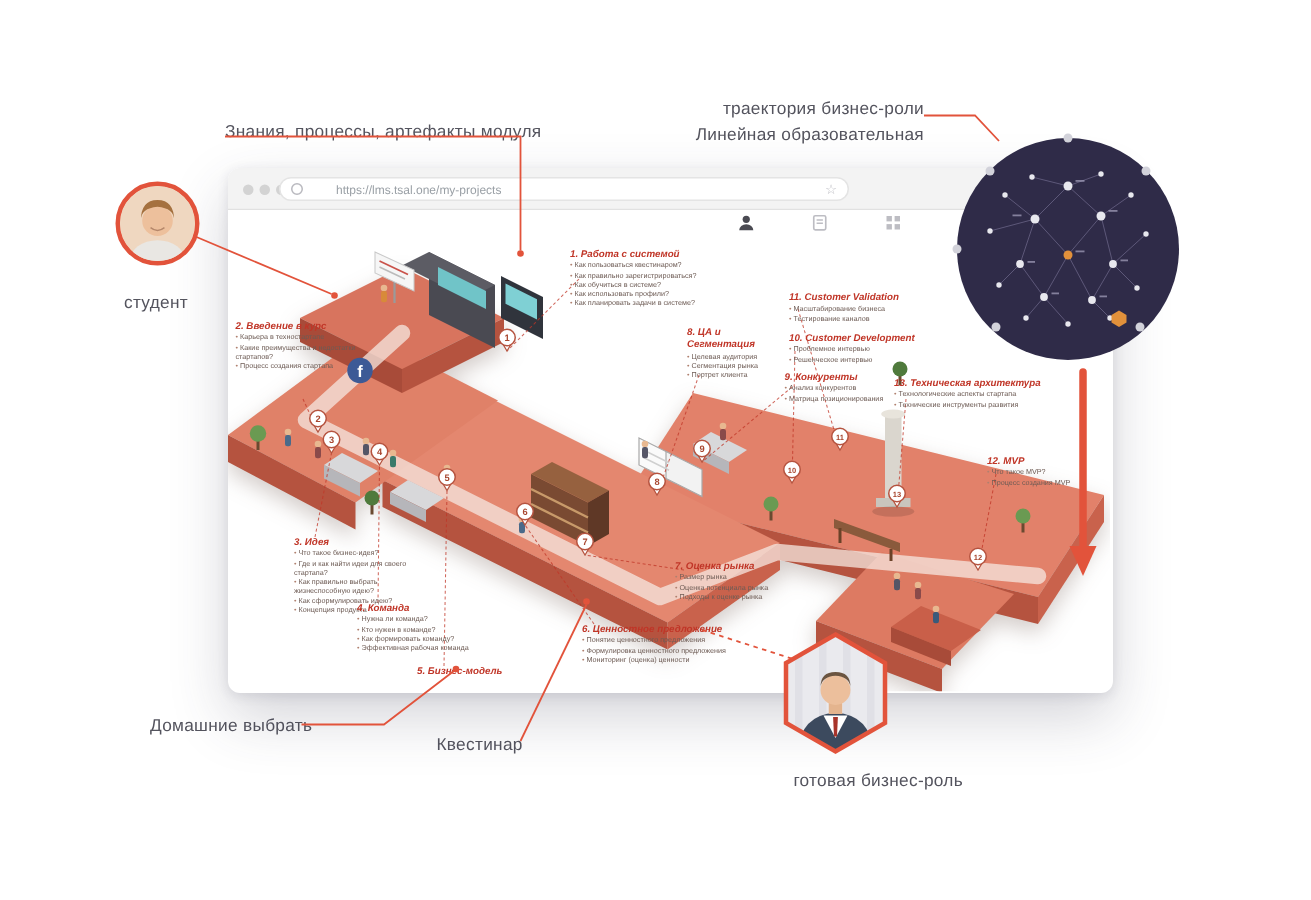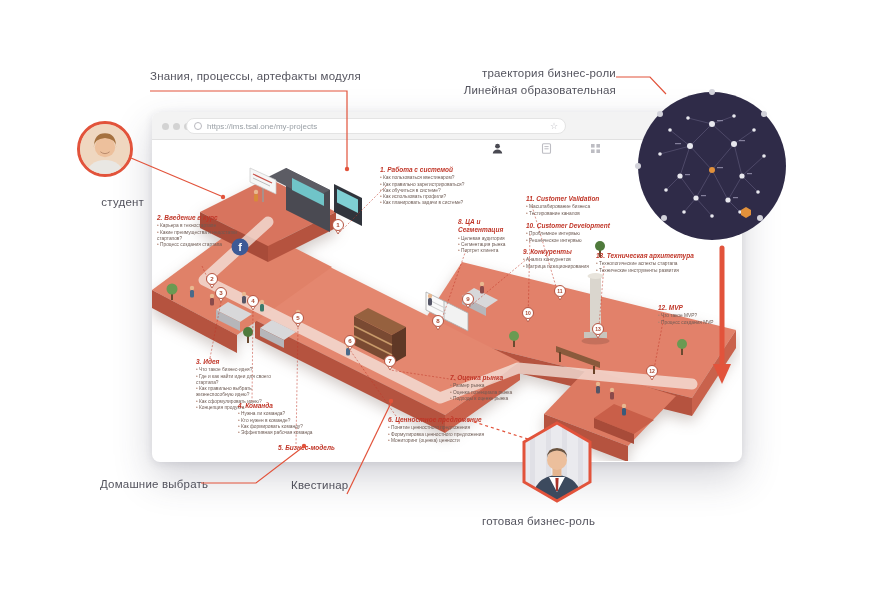--- a/index.html
+++ b/index.html
@@ -6,21 +6,21 @@
   html,body{width:874px;height:600px;background:#ffffff;font-family:"Liberation Sans",sans-serif;overflow:hidden;position:relative}
 
   .callout{position:absolute;color:#54545e;font-size:11.5px;letter-spacing:.2px;line-height:1.45}
 
   
   .browser{position:absolute;left:152px;top:112px;width:590px;height:350px;background:#fff;border-radius:8px;
            box-shadow:0 16px 38px rgba(60,60,80,.22),0 2px 8px rgba(60,60,80,.12);z-index:2}
   .chrome{position:relative;height:28px;background:#f3f3f3;border-bottom:1px solid #e1e1e1;border-radius:8px 8px 0 0}
   .dot{position:absolute;top:11px;width:7px;height:7px;border-radius:50%;background:#d3d3d3}
   .urlbar{position:absolute;left:34px;top:6px;width:380px;height:16px;background:#fff;border:1px solid #e4e4e4;
-          border-radius:9px;display:flex;align-items:center;padding:0 7px;gap:5px}
+          border-radius:9px;display:flex;align-items:center;padding:0 7px;gap:22px}
   .info-ic{width:8px;height:8px;border:1px solid #b9b9bf;border-radius:50%;flex:0 0 auto}
   .url{font-size:8px;color:#9aa0a6;white-space:nowrap;overflow:hidden}
   .star{margin-left:auto;color:#c0c0c6;font-size:9px;line-height:1}
   .menu-ic{position:absolute;right:14px;top:10px;width:12px}
   .menu-ic i{display:block;height:1.5px;background:#c3c3c9;margin-bottom:2px}
 
   .map-area{position:relative;width:588px;height:321px;border-radius:0 0 8px 8px;overflow:hidden}
   #map-svg{position:absolute;left:0;top:0}
 
   .page-icons{position:absolute;left:340px;top:3px;display:flex;gap:38px;z-index:4}
@@ -31,26 +31,26 @@
   .bullet{font-size:4.8px;color:#6d5b54}
   .bullet::before{content:"• ";color:#b0806f}
   .leader{stroke:#c03527;stroke-width:.7;stroke-dasharray:2 1.7;opacity:.75;fill:none}
 
   
   #overlay{position:absolute;left:0;top:0;z-index:8;pointer-events:none}
   .net-circle{position:absolute;left:630px;top:84px;z-index:6}
   .avatar{position:absolute;left:77px;top:121px;width:56px;height:56px;border:3px solid #e2533b;border-radius:50%;
           overflow:hidden;background:#f2d9c4;z-index:6}
   .hexwrap{position:absolute;left:520px;top:420px;z-index:9}
-  .lbl-student{left:64px;top:194px;width:80px;text-align:right}
-  .lbl-artifacts{left:150px;top:68px}
+  .lbl-student{left:64px;top:194px;width:80px;text-align:center}
+  .lbl-artifacts{left:150px;top:80px}
   .lbl-trajectory{left:420px;top:65px;width:196px;text-align:right}
   .lbl-homework{left:100px;top:476px}
-  .lbl-questinar{left:291px;top:477px}
-  .lbl-role{left:482px;top:513px;width:160px;text-align:left}
+  .lbl-questinar{left:291px;top:489px}
+  .lbl-role{left:482px;top:513px;width:160px;text-align:right}
 </style>
 </head>
 <body>
 
 <div class="callout lbl-artifacts">Знания, процессы, артефакты модуля</div>
 <div class="callout lbl-trajectory">
   <div>траектория бизнес-роли</div>
   <div>Линейная образовательная</div>
 </div>
 <div class="callout lbl-student">студент</div>

